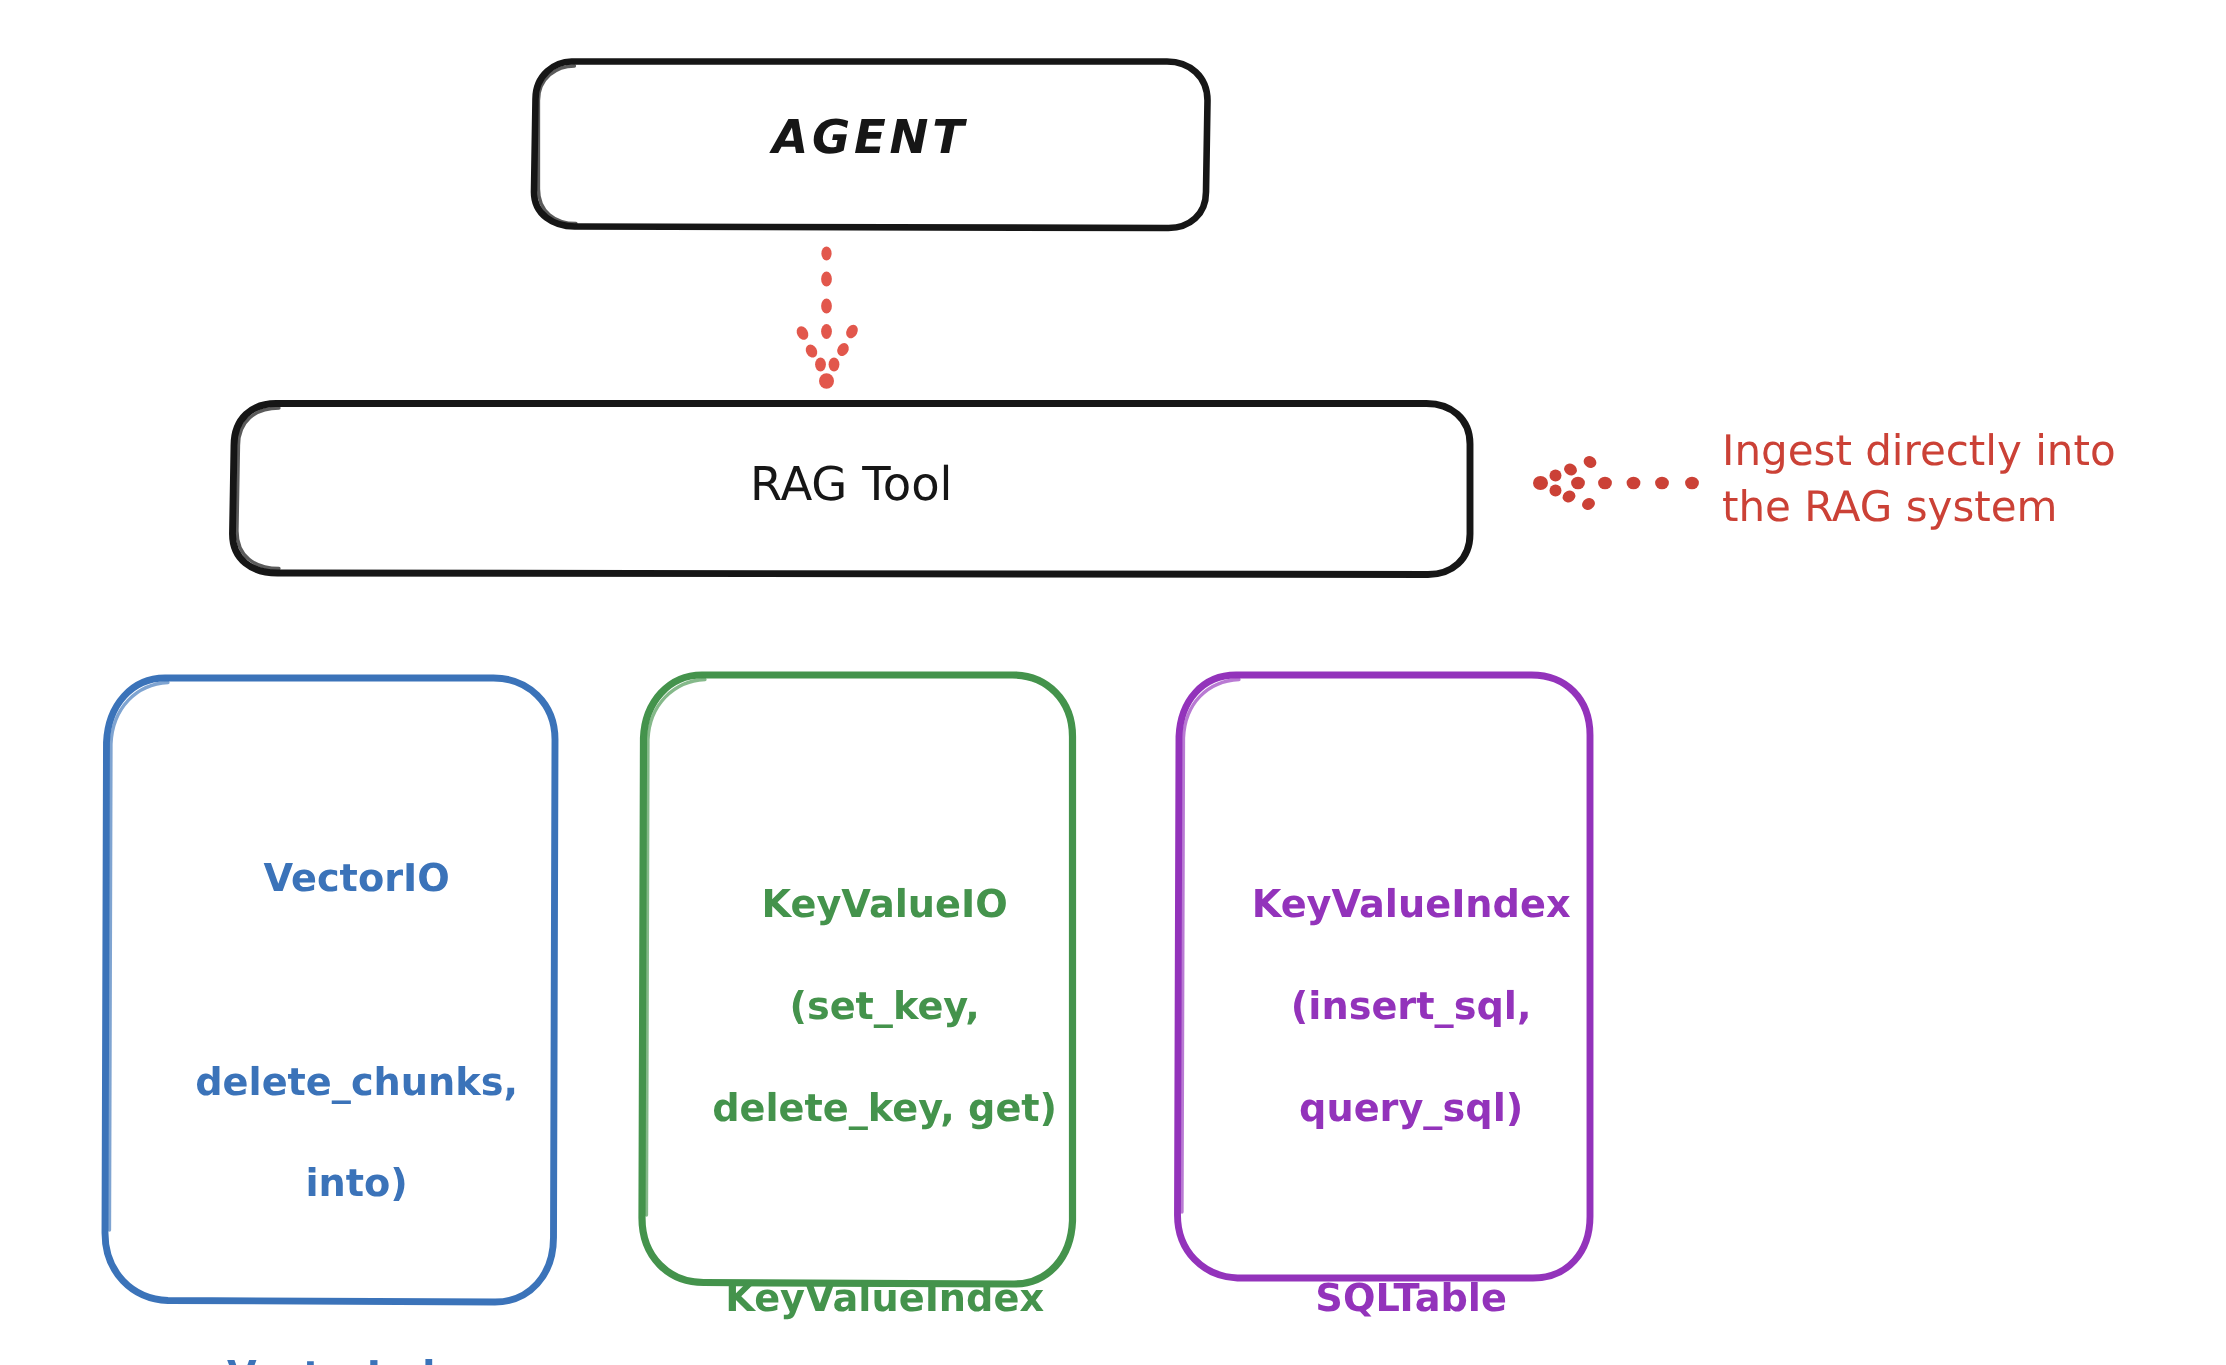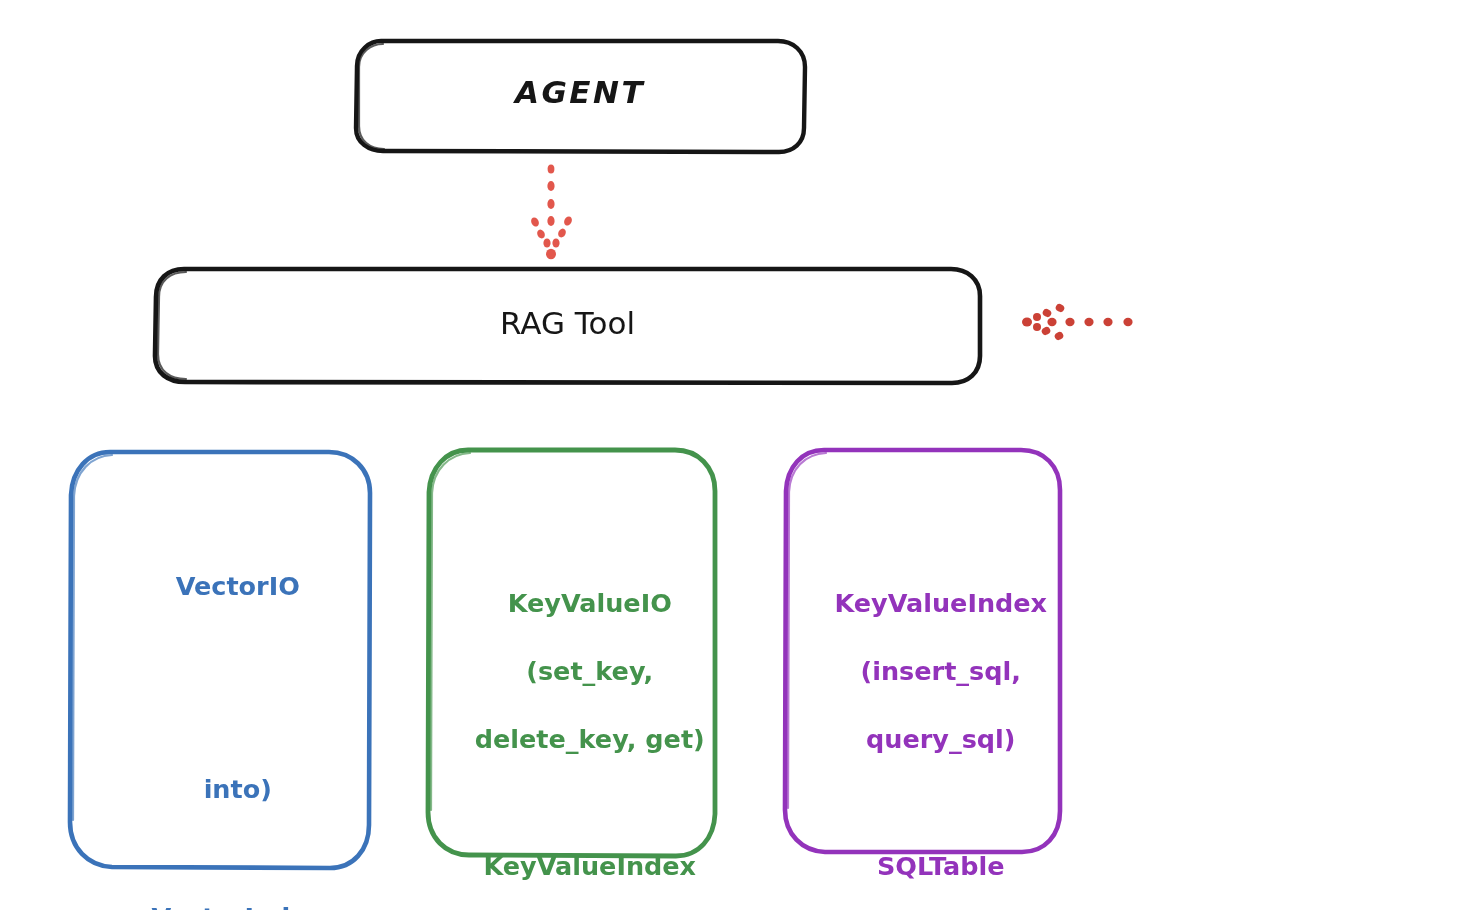--- a/index.html
+++ b/index.html
@@ -221,21 +221,21 @@
     </g>
   </svg>
 
   <div class="node-label agent-label">AGENT</div>
 
   <div class="node-label ragtool-label">RAG Tool</div>
 
   <div class="node-label store-label vector-label">
     <span>VectorIO</span><br>
     <br>
-    <br>
+    <span>delete_chunks,</span><br>
     <span>into)</span>
     <span class="gap"></span>
     <span>VectorIndex</span>
   </div>
 
   <div class="node-label store-label kv-label">
     <span>KeyValueIO</span><br>
     <span>(set_key,</span><br>
     <span>delete_key, get)</span>
     <span class="gap"></span>
@@ -243,14 +243,16 @@
   </div>
 
   <div class="node-label store-label rel-label">
     <span>KeyValueIndex</span><br>
     <span>(insert_sql,</span><br>
     <span>query_sql)</span>
     <span class="gap"></span>
     <span>SQLTable</span>
   </div>
 
+  <div class="annotation">Ingest directly into
+the RAG system</div>
 
 </div>
 
 </body></html>

